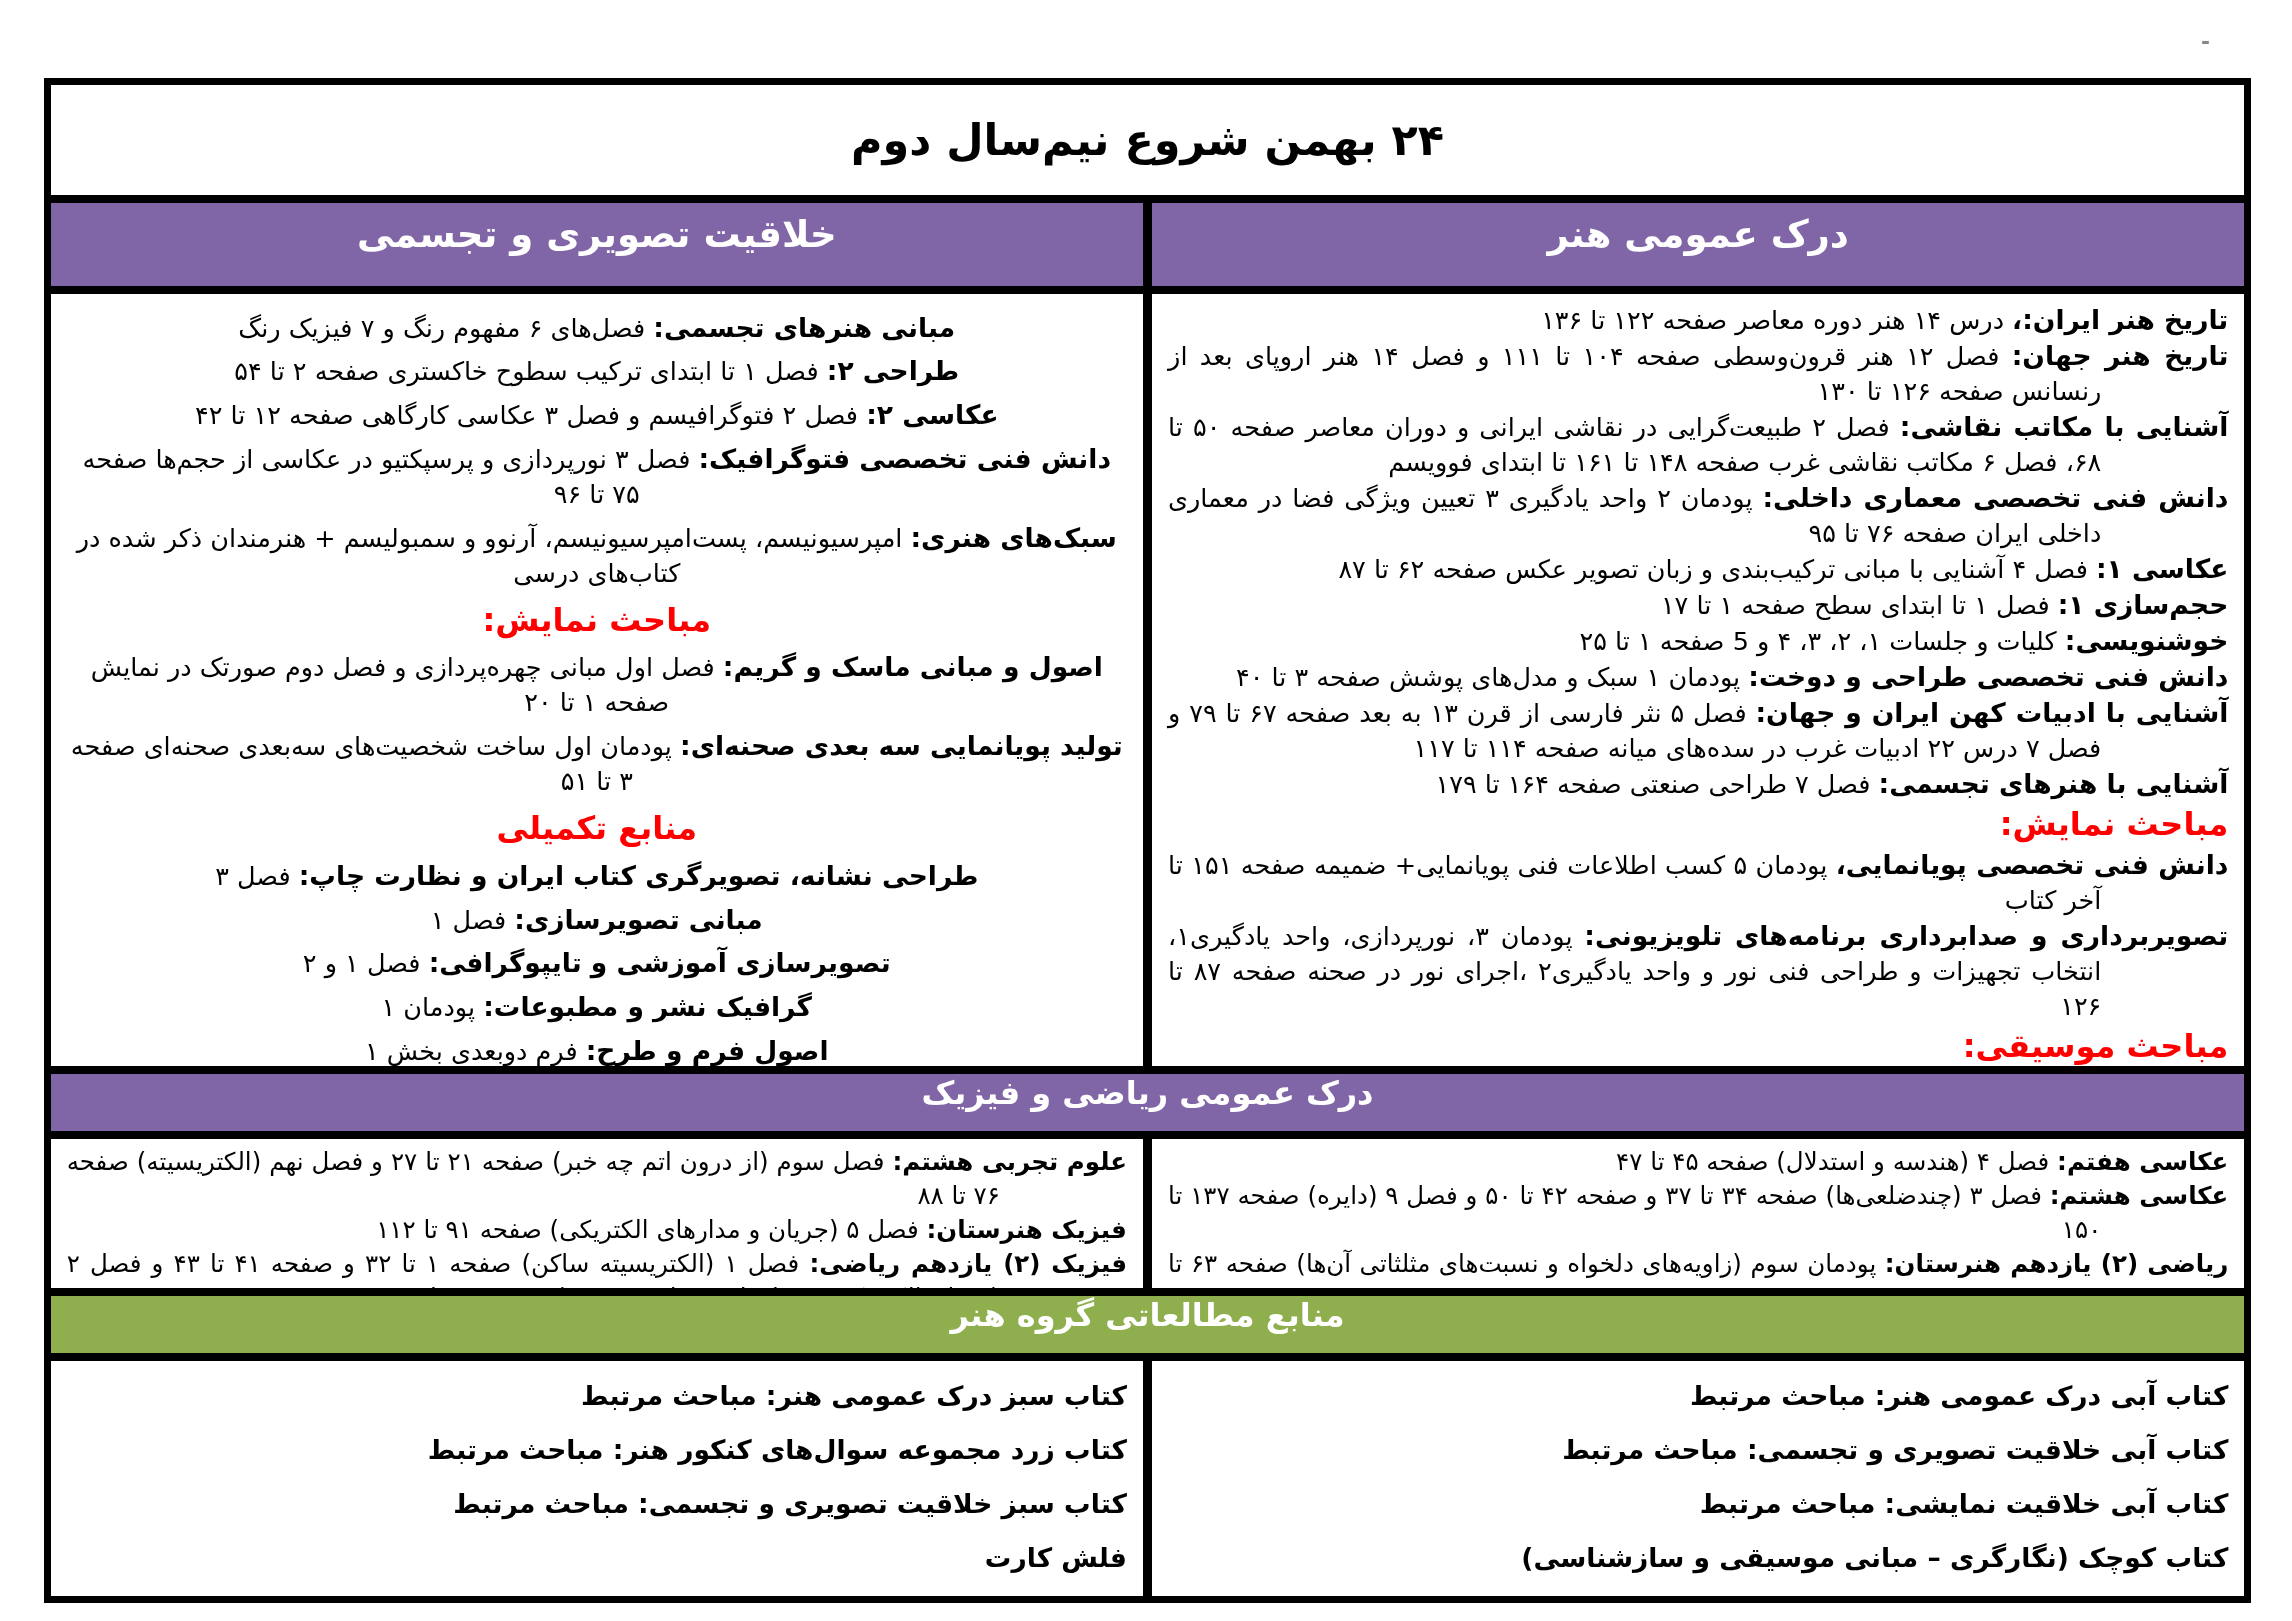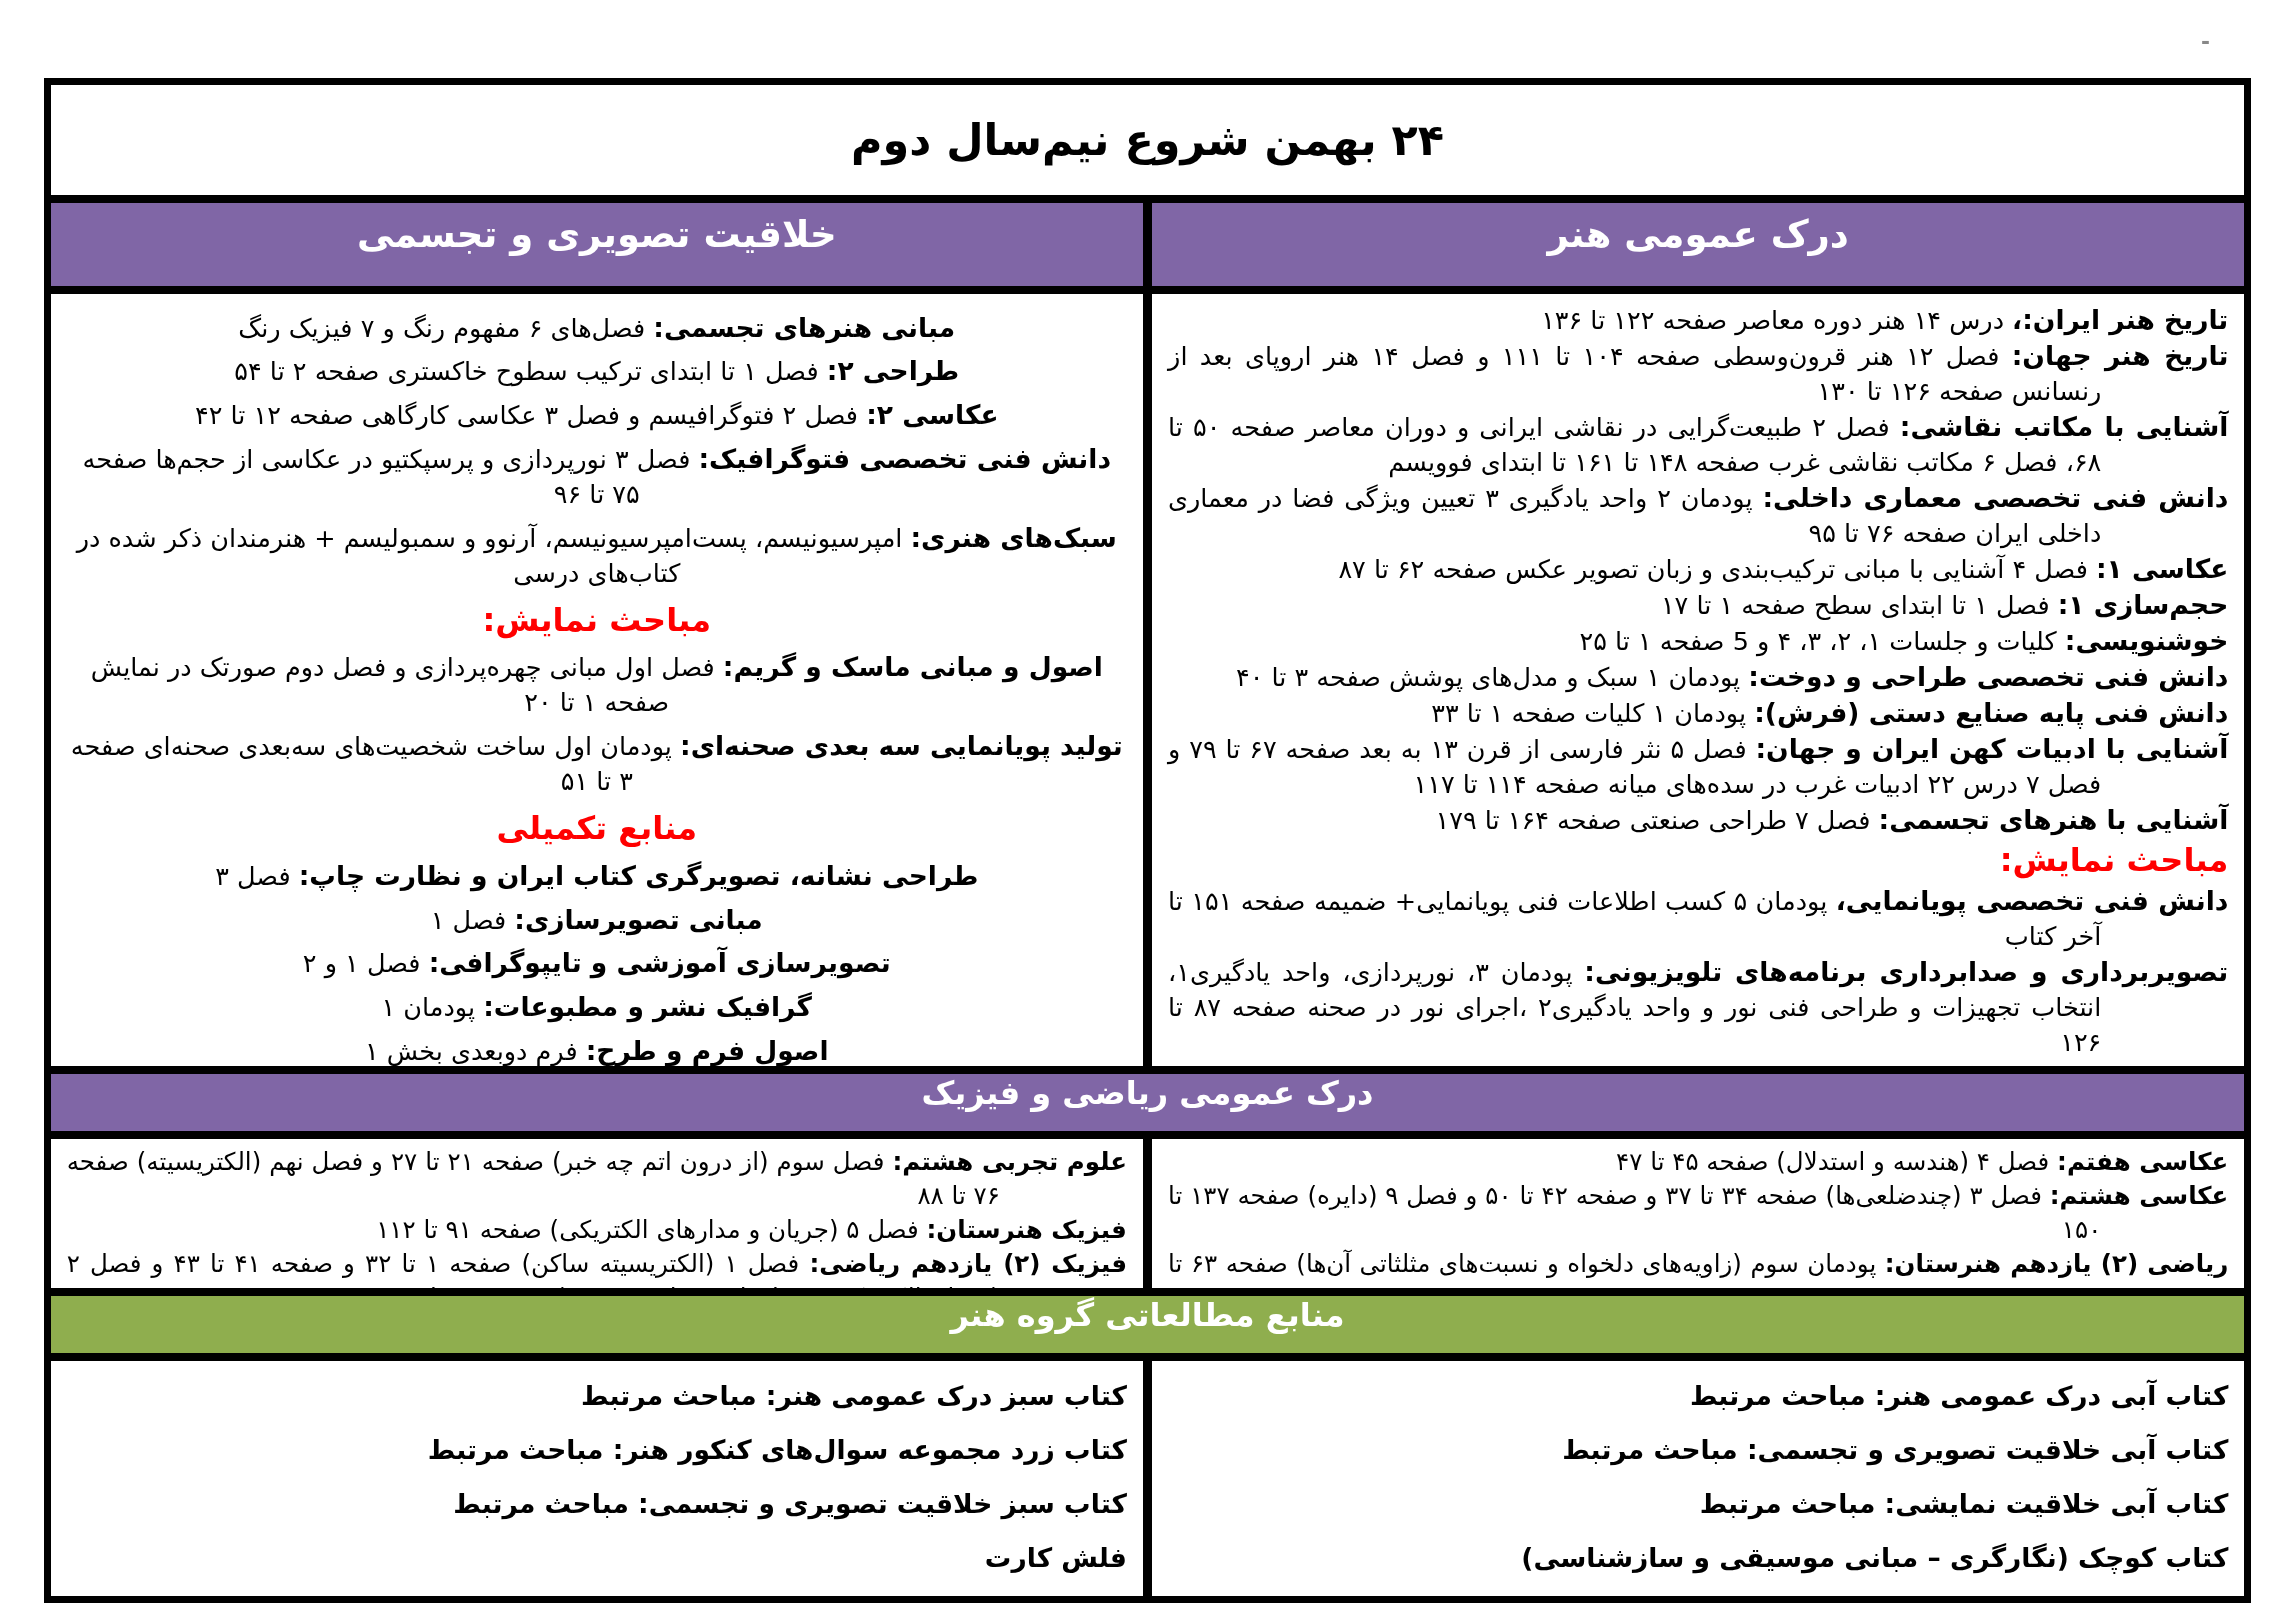--- a/index.html
+++ b/index.html
@@ -83,21 +83,20 @@
   <div class="content-row art">
     <div class="cell hang">
         <p class="entry"><b>تاریخ هنر ایران:،</b> درس ۱۴ هنر دوره معاصر  صفحه ۱۲۲ تا ۱۳۶</p>
         <p class="entry"><b>تاریخ هنر جهان:</b> فصل ۱۲ هنر قرون‌وسطی صفحه ۱۰۴ تا ۱۱۱ و فصل ۱۴ هنر اروپای بعد از رنسانس صفحه ۱۲۶ تا ۱۳۰</p>
         <p class="entry"><b>آشنایی با مکاتب نقاشی:</b> فصل ۲ طبیعت‌گرایی در نقاشی ایرانی و دوران معاصر صفحه ۵۰ تا ۶۸، فصل ۶ مکاتب نقاشی غرب صفحه ۱۴۸ تا ۱۶۱ تا ابتدای فوویسم</p>
         <p class="entry"><b>دانش فنی تخصصی معماری داخلی:</b> پودمان ۲ واحد یادگیری ۳ تعیین ویژگی فضا در معماری داخلی ایران صفحه ۷۶ تا ۹۵</p>
         <p class="entry"><b>عکاسی ۱:</b> فصل ۴ آشنایی با مبانی ترکیب‌بندی و زبان تصویر عکس صفحه ۶۲ تا ۸۷</p>
         <p class="entry"><b>حجم‌سازی ۱:</b> فصل ۱ تا ابتدای سطح صفحه ۱ تا ۱۷</p>
         <p class="entry"><b>خوشنویسی:</b> کلیات و جلسات ۱، ۲، ۳، ۴ و 5 صفحه ۱ تا ۲۵</p>
         <p class="entry"><b>دانش فنی تخصصی طراحی و دوخت:</b> پودمان ۱ سبک و مدل‌های پوشش صفحه ۳ تا ۴۰</p>
-        <p class="entry"><b>دانش فنی پایه صنایع دستی (فرش):</b> پودمان ۱ کلیات صفحه ۱ تا ۳۳</p>
         <p class="entry"><b>آشنایی با ادبیات کهن ایران و جهان:</b> فصل ۵ نثر فارسی از قرن ۱۳ به بعد صفحه ۶۷ تا ۷۹ و فصل ۷ درس ۲۲ ادبیات غرب در سده‌های میانه صفحه ۱۱۴ تا ۱۱۷</p>
         <p class="entry"><b>آشنایی با هنرهای تجسمی:</b> فصل ۷ طراحی صنعتی صفحه ۱۶۴ تا ۱۷۹</p>
         <p class="redhead">مباحث نمایش:</p>
         <p class="entry"><b>دانش فنی تخصصی پویانمایی،</b> پودمان ۵ کسب اطلاعات فنی پویانمایی+ ضمیمه صفحه ۱۵۱ تا آخر کتاب</p>
         <p class="entry"><b>تصویربرداری و صدابرداری برنامه‌های تلویزیونی:</b> پودمان ۳، نورپردازی، واحد یادگیری۱، انتخاب تجهیزات و طراحی فنی نور و واحد یادگیری۲ ،اجرای نور در صحنه صفحه ۸۷ تا ۱۲۶</p>
         <p class="redhead">مباحث موسیقی:</p>
       </div>
     <div class="vdiv"></div>
     <div class="cell centered">
         <p class="entry"><b>مبانی هنرهای تجسمی:</b> فصل‌های ۶ مفهوم رنگ و ۷ فیزیک رنگ</p>

